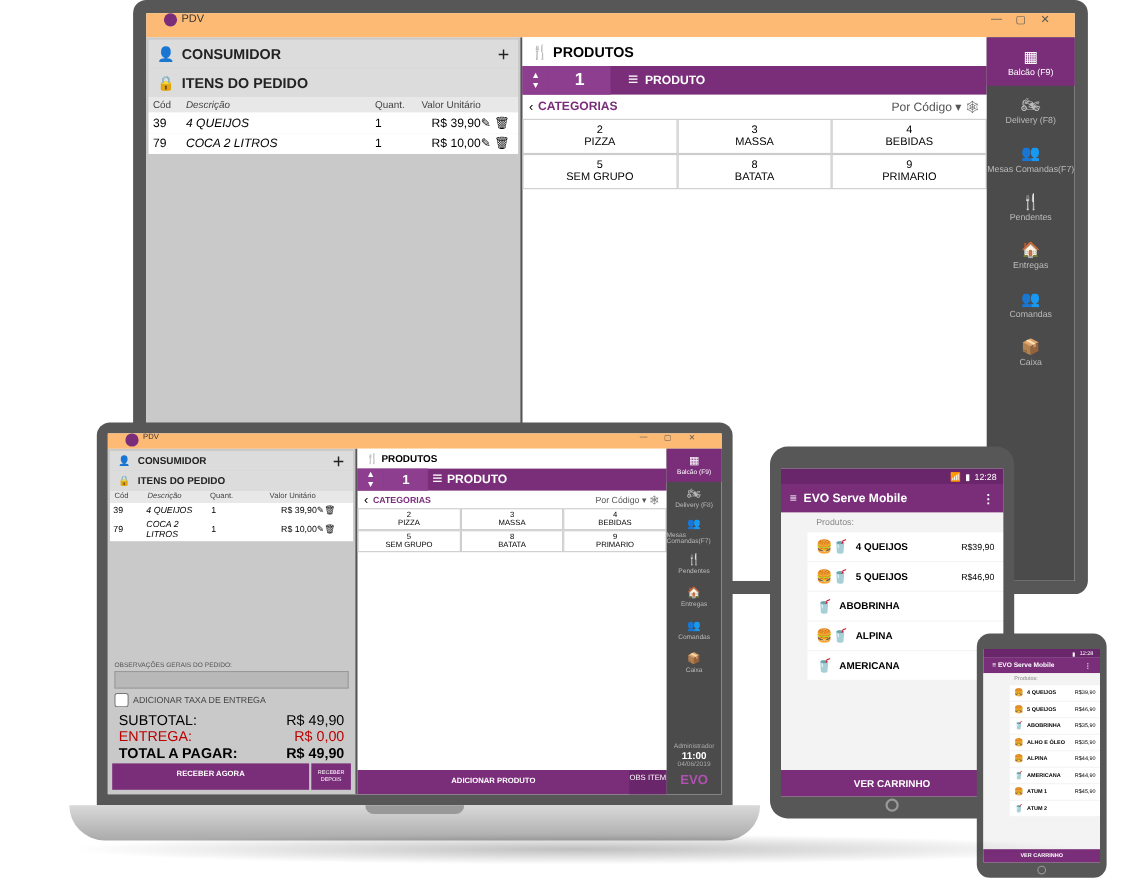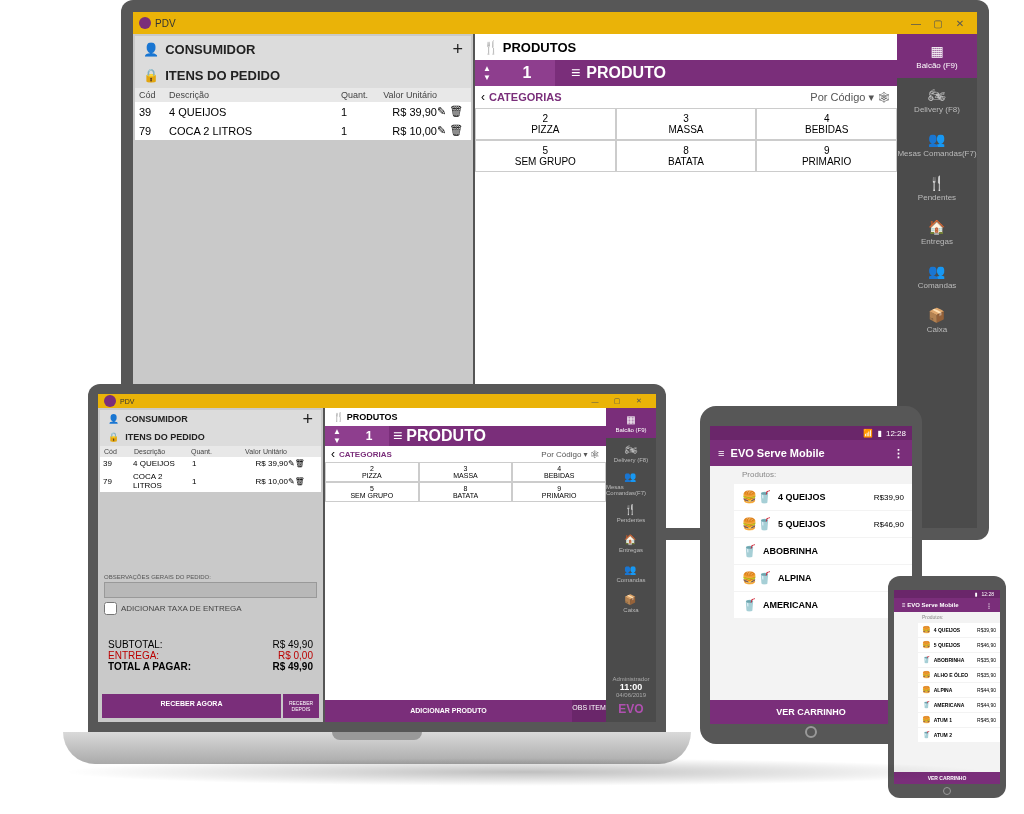--- a/index.html
+++ b/index.html
@@ -4,54 +4,54 @@
 <style>
   * { box-sizing: border-box; margin: 0; padding: 0; }
   body { width: 1024px; height: 814px; background: #fff; font-family: Arial, sans-serif; position: relative; overflow: hidden; }
 
   
   .big-monitor {
     position: absolute; left: 121px; top: 0; width: 868px; height: 540px;
     background: #575757; border-radius: 12px; padding: 12px;
   }
   .big-monitor .screen { width: 100%; height: 100%; background: #fff; display: flex; flex-direction: column; }
-  .titlebar { height: 22px; background: #eab308; display: flex; align-items: center; padding: 0 6px; font-size: 10px; color: #333; }
+  .titlebar { height: 22px; background: #fdba74; display: flex; align-items: flex-start; padding: 0 16px; font-size: 10px; color: #333; }
   .titlebar .app-icon { width: 12px; height: 12px; background:#7a2e7a; border-radius:50%; margin-right:4px; }
   .titlebar .spacer { flex: 1; }
   .titlebar .win-btn { width: 22px; text-align: center; color:#555; }
 
   .app-body { flex: 1; display: flex; min-height: 0; }
 
   
   .left-pane { width: 340px; background:#c9c9c9; display:flex; flex-direction:column; padding:2px; }
   .section-head { height:26px; background:#dcdcdc; display:flex; align-items:center; padding:0 8px; font-weight:bold; font-size:13px; color:#222; gap:6px; }
   .section-head .plus { margin-left:auto; font-size:18px; font-weight:normal; }
   .table-head { display:flex; font-size:9px; background:#e8e8e8; padding:2px 4px; color:#444; }
-  .col-cod{width:30px;} .col-desc{flex:1;} .col-q{width:36px;} .col-vu{width:60px;text-align:right;} .col-act{width:30px;}
+  .col-cod{width:30px;} .col-desc{flex:1;font-style:italic;} .col-q{width:36px;} .col-vu{width:60px;text-align:right;} .col-act{width:30px;}
   .item-row { display:flex; font-size:11px; background:#fff; padding:3px 4px; align-items:center; }
   .item-row .col-vu{text-align:right;}
   .obs-label { font-size:8px; color:#555; margin:4px 4px 2px; }
   .obs-box { margin:0 4px; height:16px; background:#b8b8b8; border:1px solid #999; }
   .tax-row { font-size:8px; color:#444; margin:4px; display:flex; align-items:center; gap:4px;}
-  .totals { margin:20px 8px; font-size:10px; }
+  .totals { margin:0 8px; font-size:13px; }
   .totals .line{display:flex;justify-content:space-between;}
   .totals .adj{color:#b00;}
   .buttons-bar{display:flex;gap:2px;margin:2px;}
   .big-btn{flex:1;background:#7a2e7a;color:#fff;font-size:10px;font-weight:bold;padding:10px 4px;text-align:center;}
   .small-btn{width:50px;background:#7a2e7a;color:#fff;font-size:7px;text-align:center;padding:6px 2px;}
 
   
   .right-pane { flex:1; background:#fff; border-left:2px solid #555; display:flex; }
   .prod-main { flex:1; display:flex; flex-direction:column; }
   .prod-header{height:26px;background:#fff;display:flex;align-items:center;padding:0 8px;font-weight:bold;font-size:13px;}
   .qty-bar{height:26px;background:#7a2e7a;display:flex;align-items:center;color:#fff;}
   .qty-spin{width:24px;display:flex;flex-direction:column;background:#8e3e8e;height:100%;justify-content:center;align-items:center;font-size:8px;}
   .qty-num{width:56px;text-align:center;font-size:16px;font-weight:bold;background:#8e3e8e;height:100%;line-height:26px;}
   .qty-bar .sep{width:10px;}
-  .qty-bar .label{font-size:16px;font-weight:bold;text-align:right;}
+  .qty-bar .label{font-size:11px;font-weight:bold;text-align:right;}
   .cat-bar{height:22px;display:flex;align-items:center;padding:0 6px;font-size:11px;}
   .cat-bar .back{font-size:12px;margin-right:4px;}
   .cat-bar .title{color:#7a2e7a;font-weight:bold;}
   .cat-bar .sort{margin-left:auto;color:#555;}
   .cat-grid{display:grid;grid-template-columns:repeat(3,1fr);}
   .cat-cell{border:1px solid #ccc;text-align:center;padding:4px;font-size:10px;}
   .cat-cell .num{display:block;}
   .add-bar{margin-top:auto;height:30px;background:#7a2e7a;display:flex;}
   .add-bar .main{flex:1;color:#fff;text-align:center;line-height:30px;font-size:10px;font-weight:bold;}
   .add-bar .side{width:34px;background:#6a266a;color:#fff;font-size:7px;text-align:center;padding-top:4px;}

